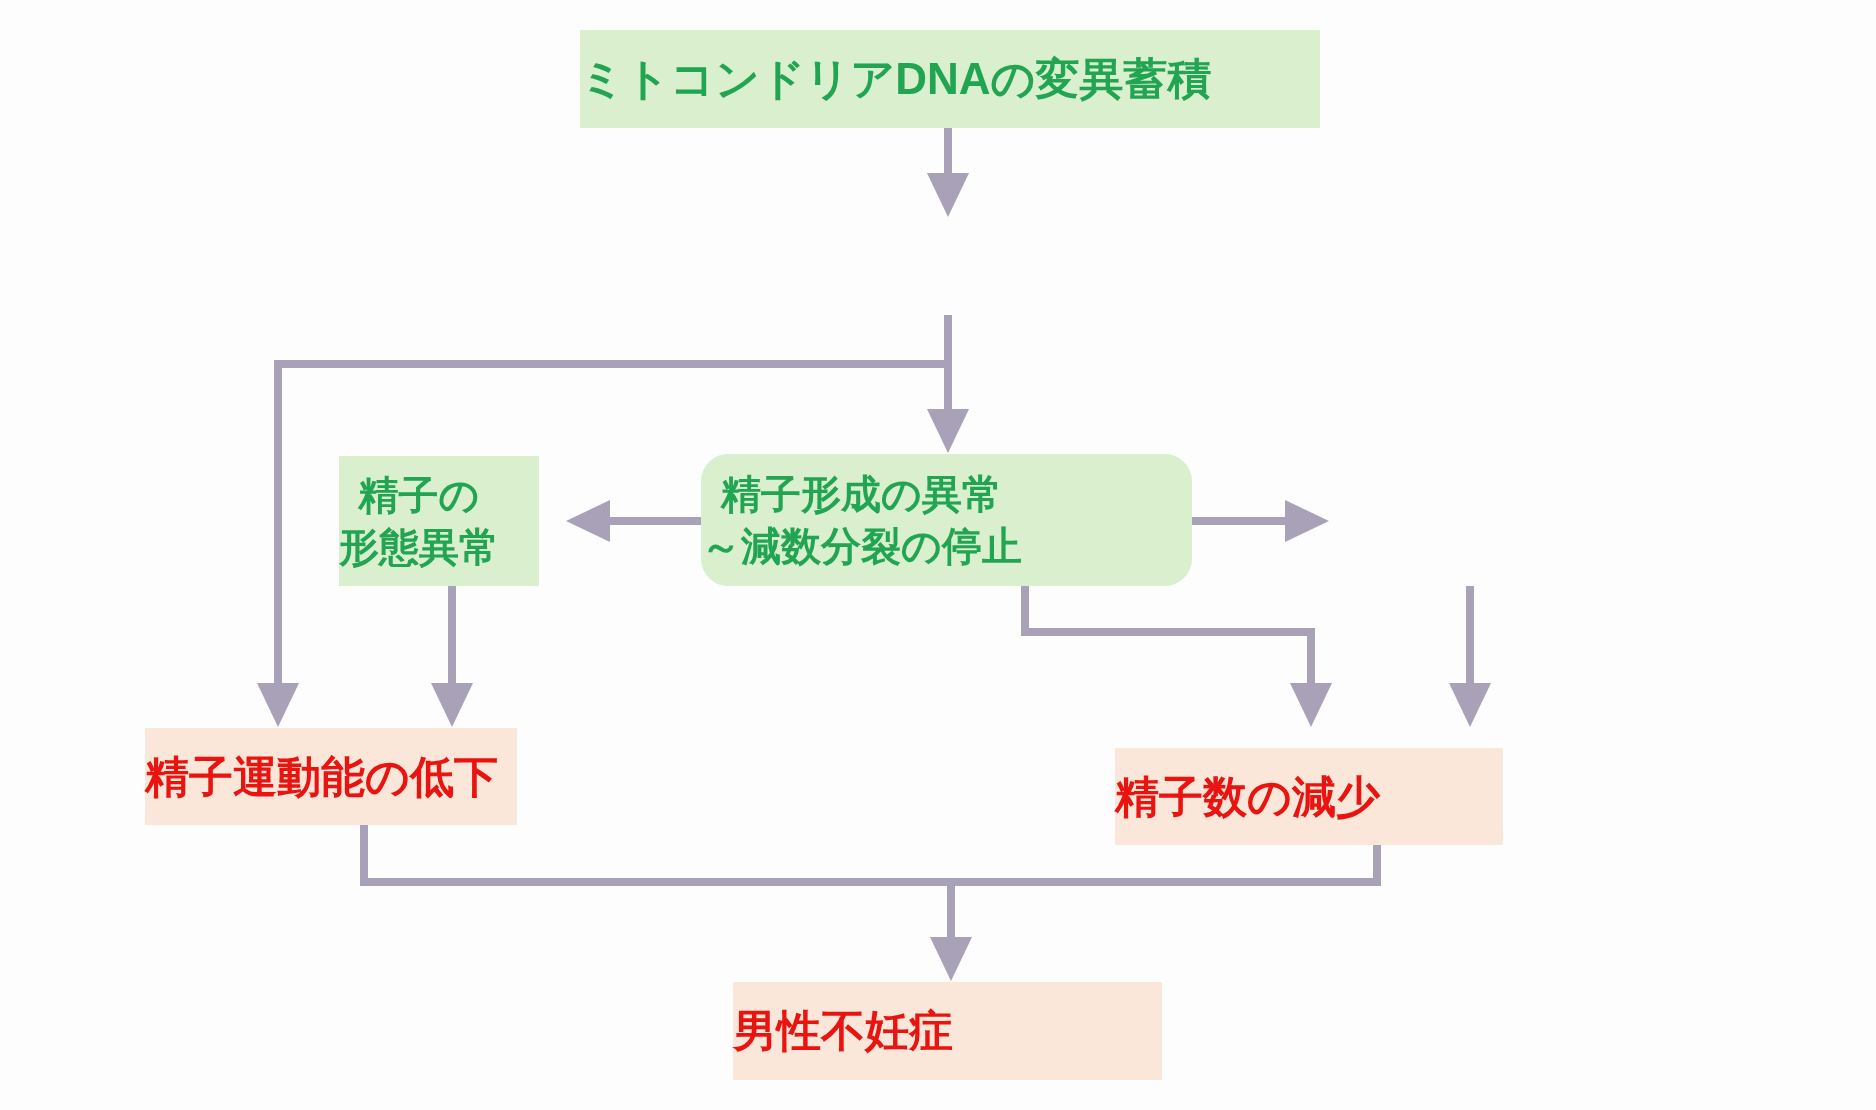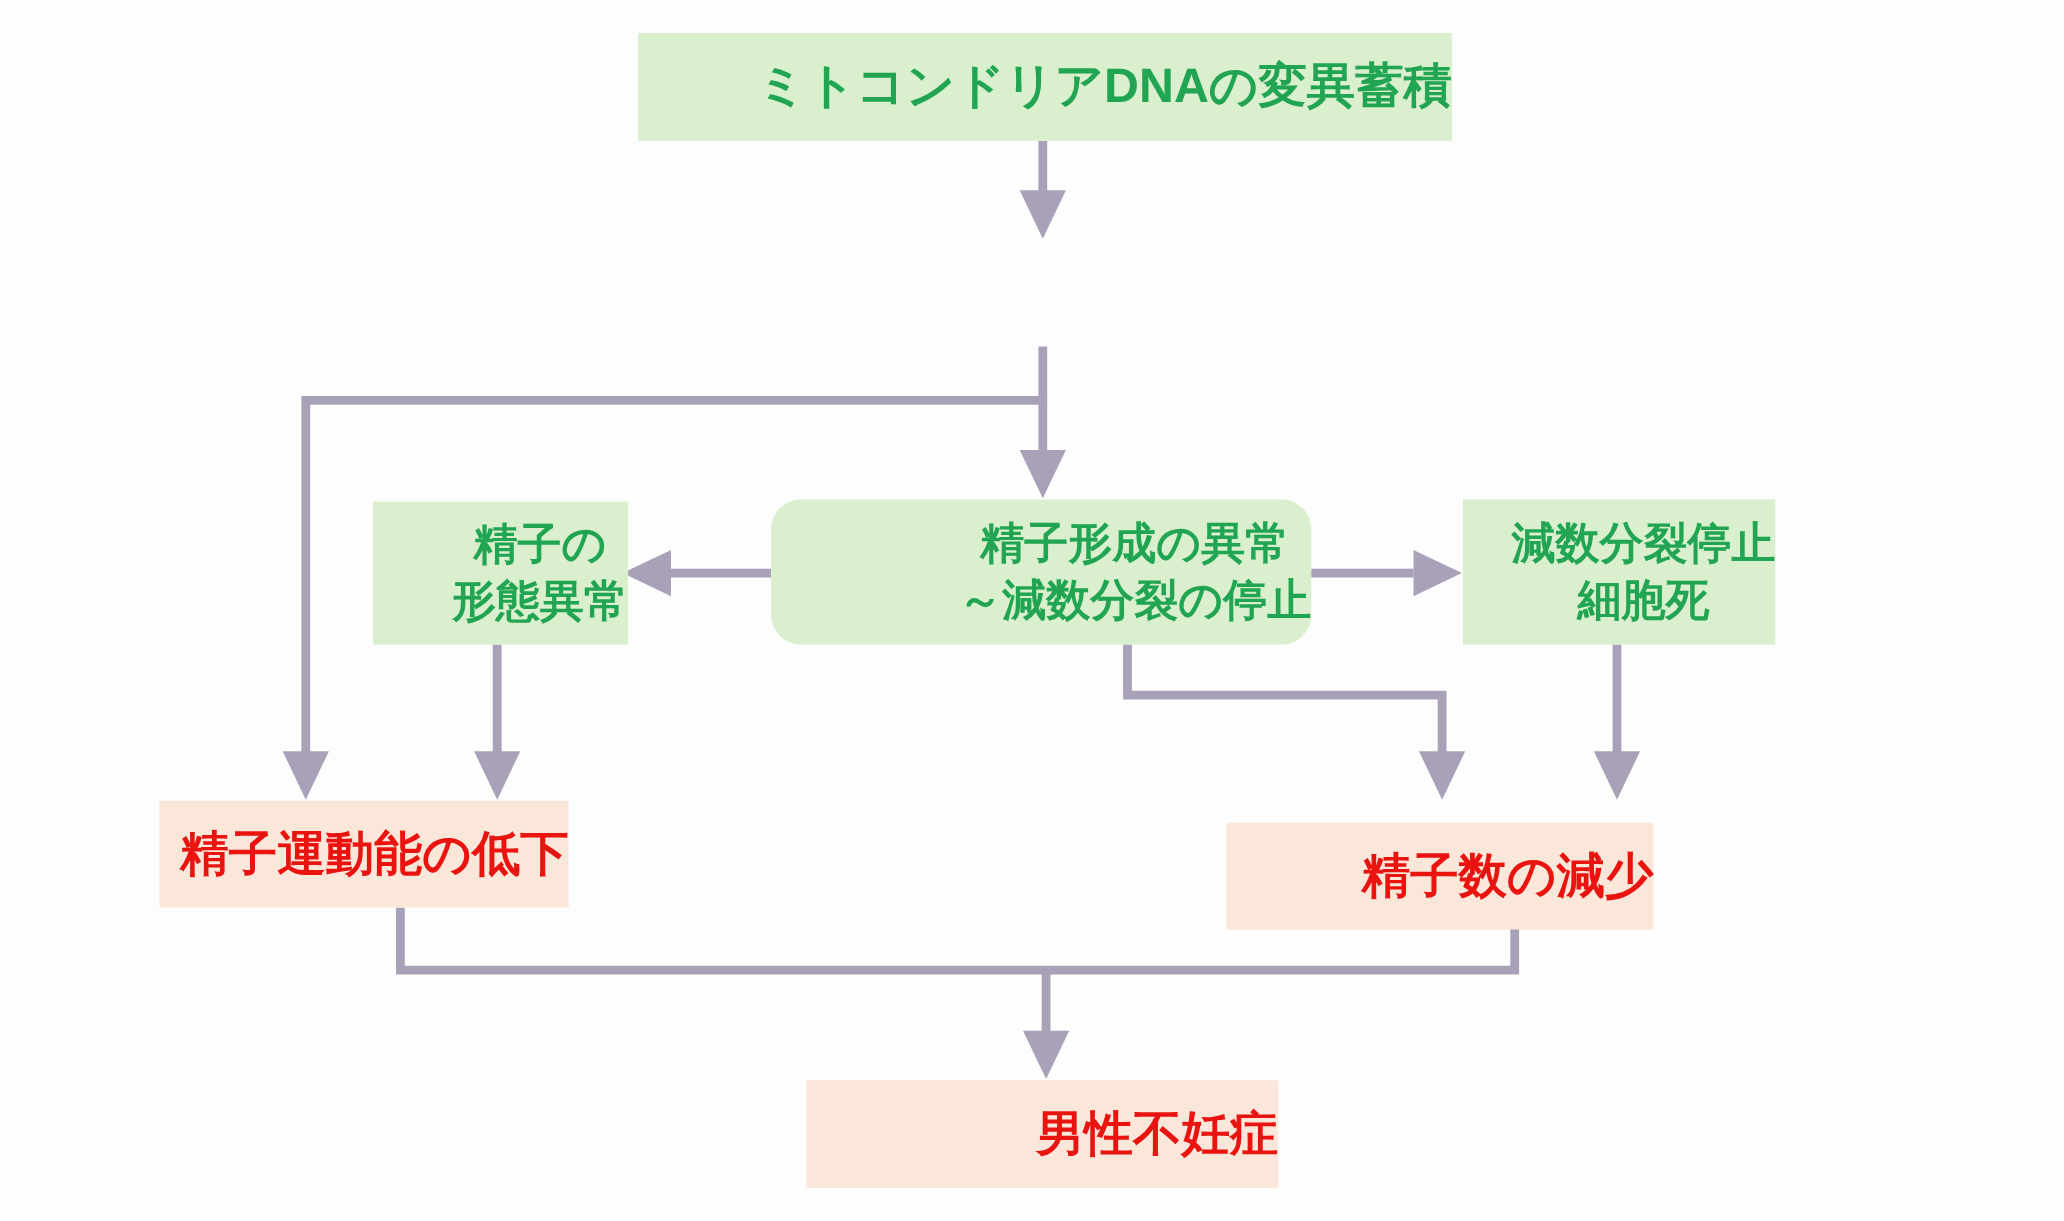--- a/index.html
+++ b/index.html
@@ -28,21 +28,21 @@
     stroke-width: 8;
   }
   #connectors polygon {
     fill: var(--arrow-color, #a8a1b7);
     stroke: none;
   }
   .node {
     position: absolute;
     display: flex;
     align-items: center;
-    justify-content: flex-end;
+    justify-content: flex-start;
     text-align: center;
     font-weight: bold;
     box-sizing: border-box;
   }
   .node .label {
     white-space: pre-line;
     line-height: 1.3;
   }
   .node.green {
     background: var(--green-bg, #d9efce);
@@ -112,29 +112,25 @@
   <div class="node green fs-lg" style="left:580px; top:30px; width:740px; height:98px;">
     <span class="label">ミトコンドリアDNAの変異蓄積</span>
   </div>
 
 
   <div class="node green fs-md" style="left:701px; top:454px; width:491px; height:132px;border-radius:27px;">
     <span class="label">精子形成の異常
 ～減数分裂の停止</span>
   </div>
 
-  <div class="node green fs-md" style="left:339px; top:456px; width:232px; height:130px;">
+  <div class="node green fs-md" style="left:339px; top:456px; width:200px; height:130px;">
     <span class="label">精子の
 形態異常</span>
   </div>
 
-  <div class="node green fs-md" style="left:1330px; top:454px; width:284px; height:132px;">
-    <span class="label">減数分裂停止
-細胞死</span>
-  </div>
 
   <div class="node peach fs-lg" style="left:145px; top:728px; width:372px; height:97px;">
     <span class="label">精子運動能の低下</span>
   </div>
 
   <div class="node peach fs-lg" style="left:1115px; top:748px; width:388px; height:97px;">
     <span class="label">精子数の減少</span>
   </div>
 
   <div class="node peach fs-lg" style="left:733px; top:982px; width:429px; height:98px;">

